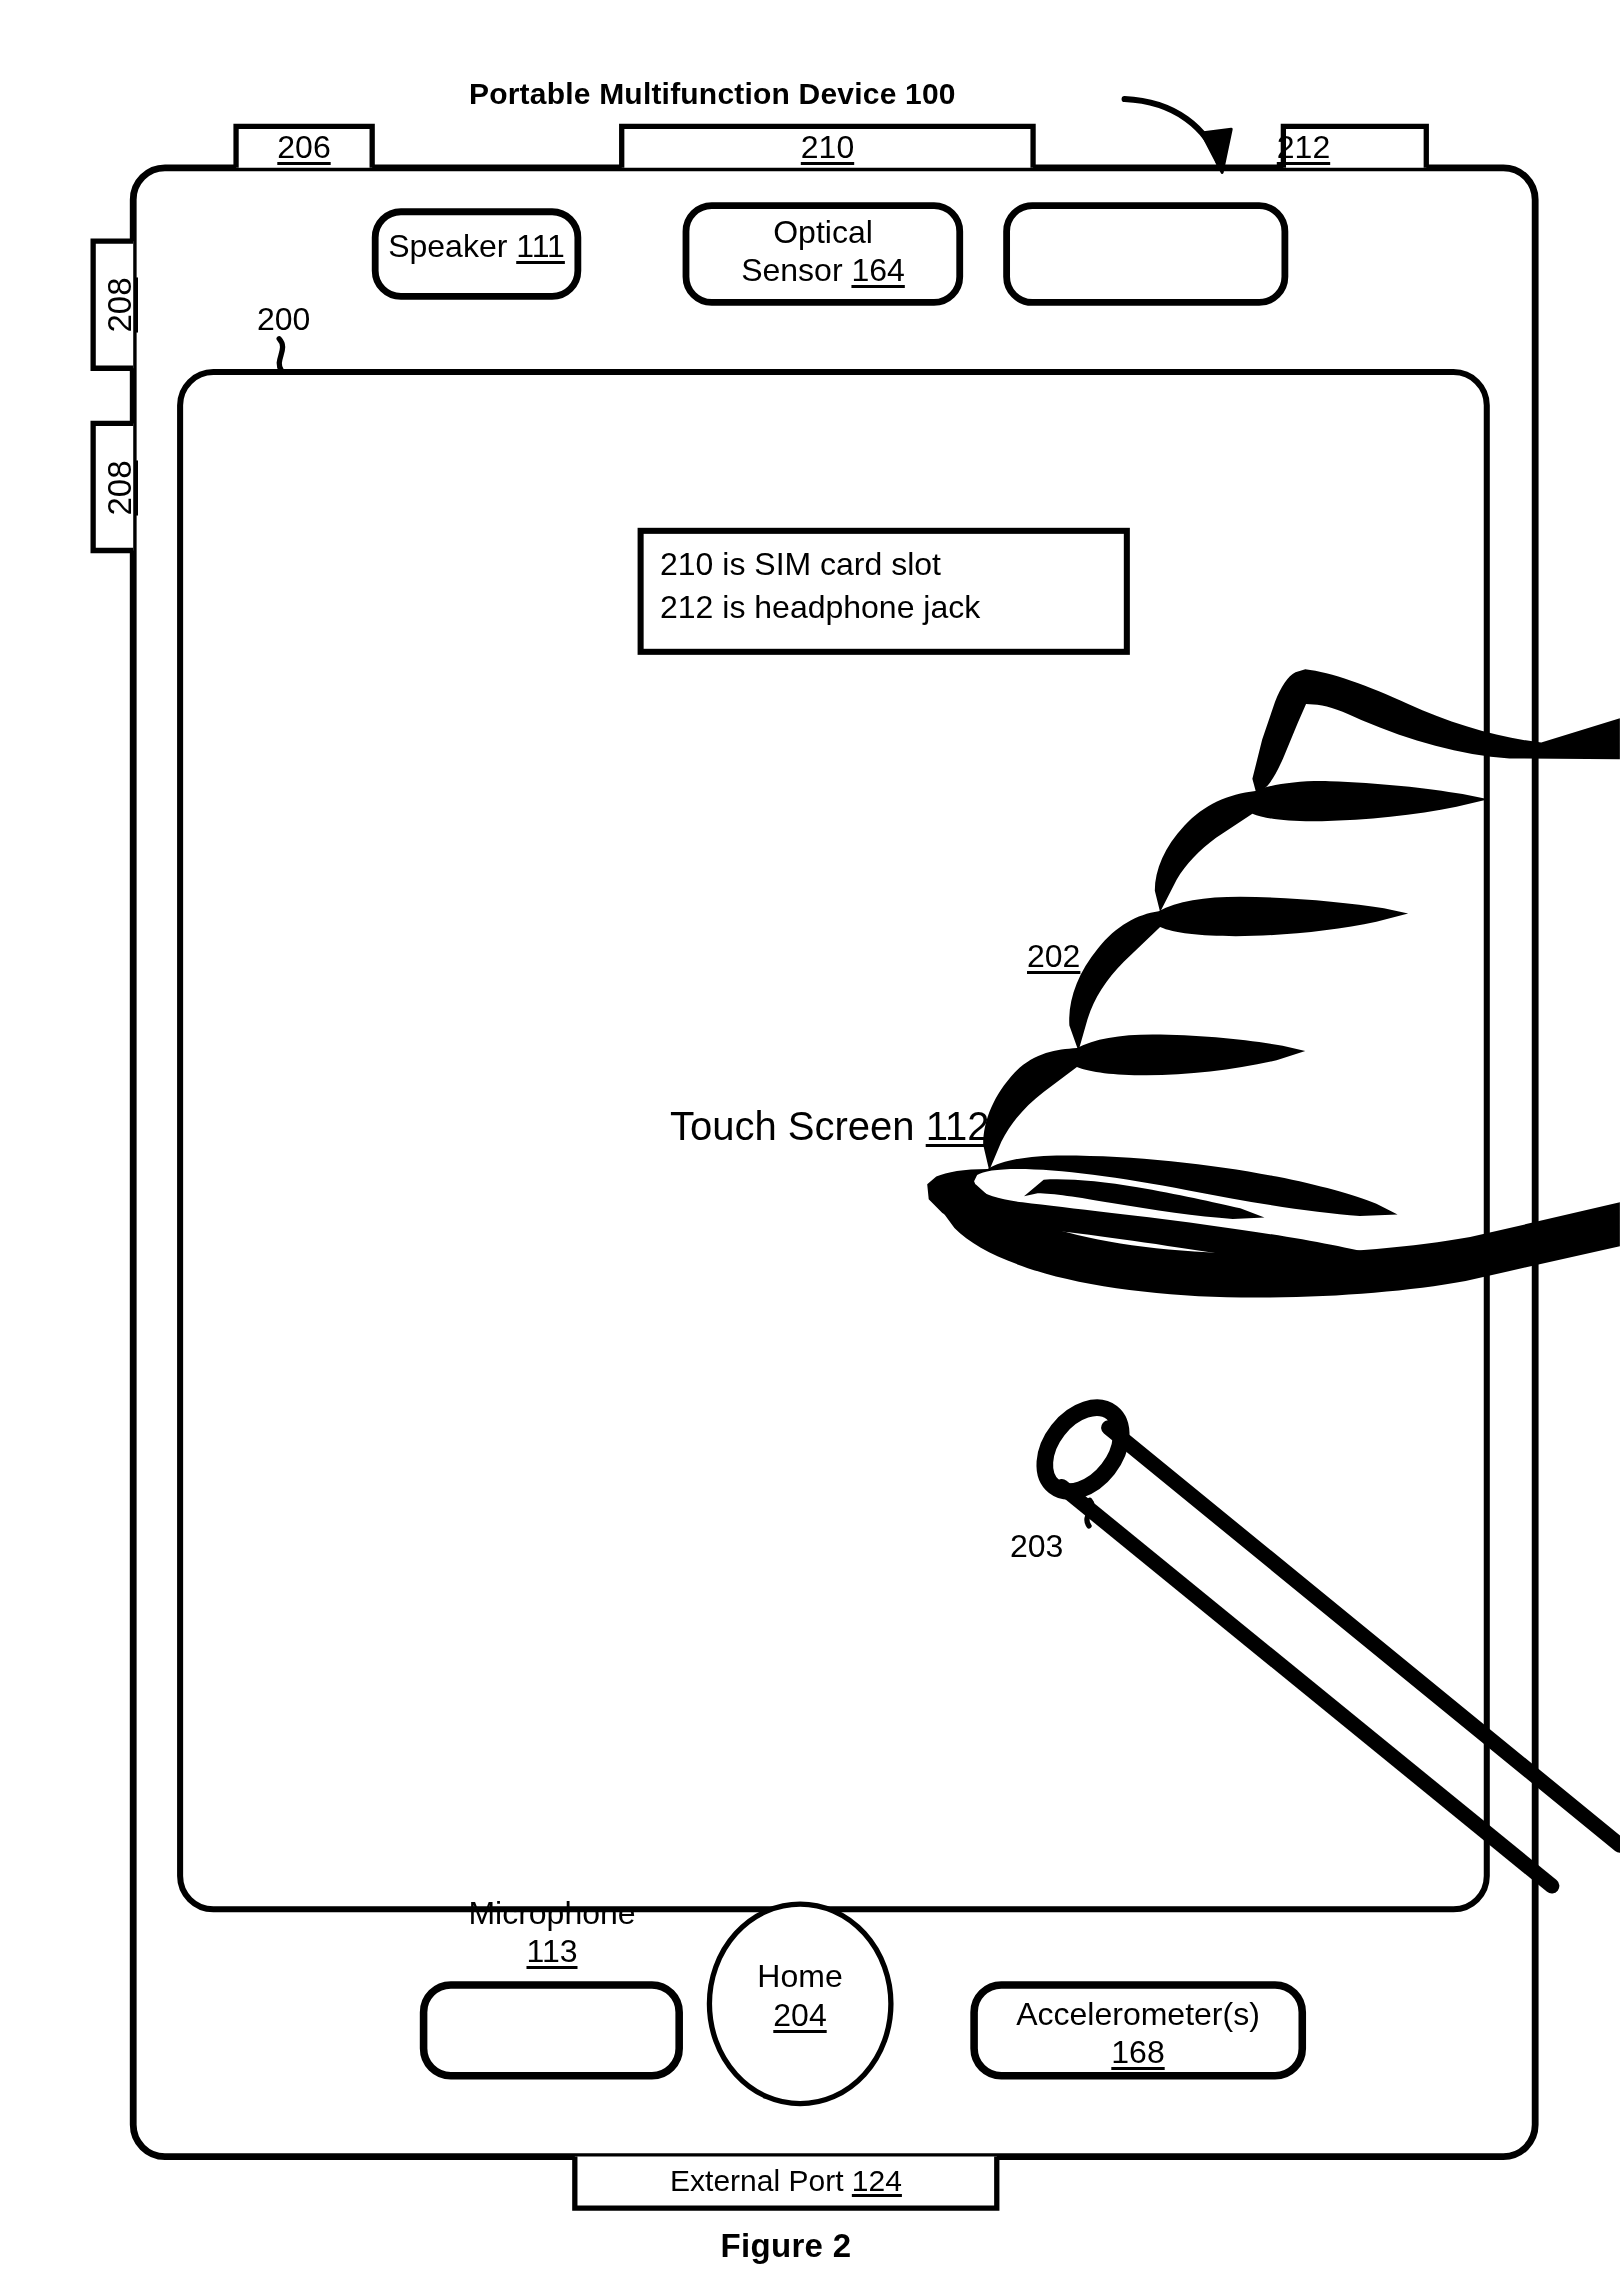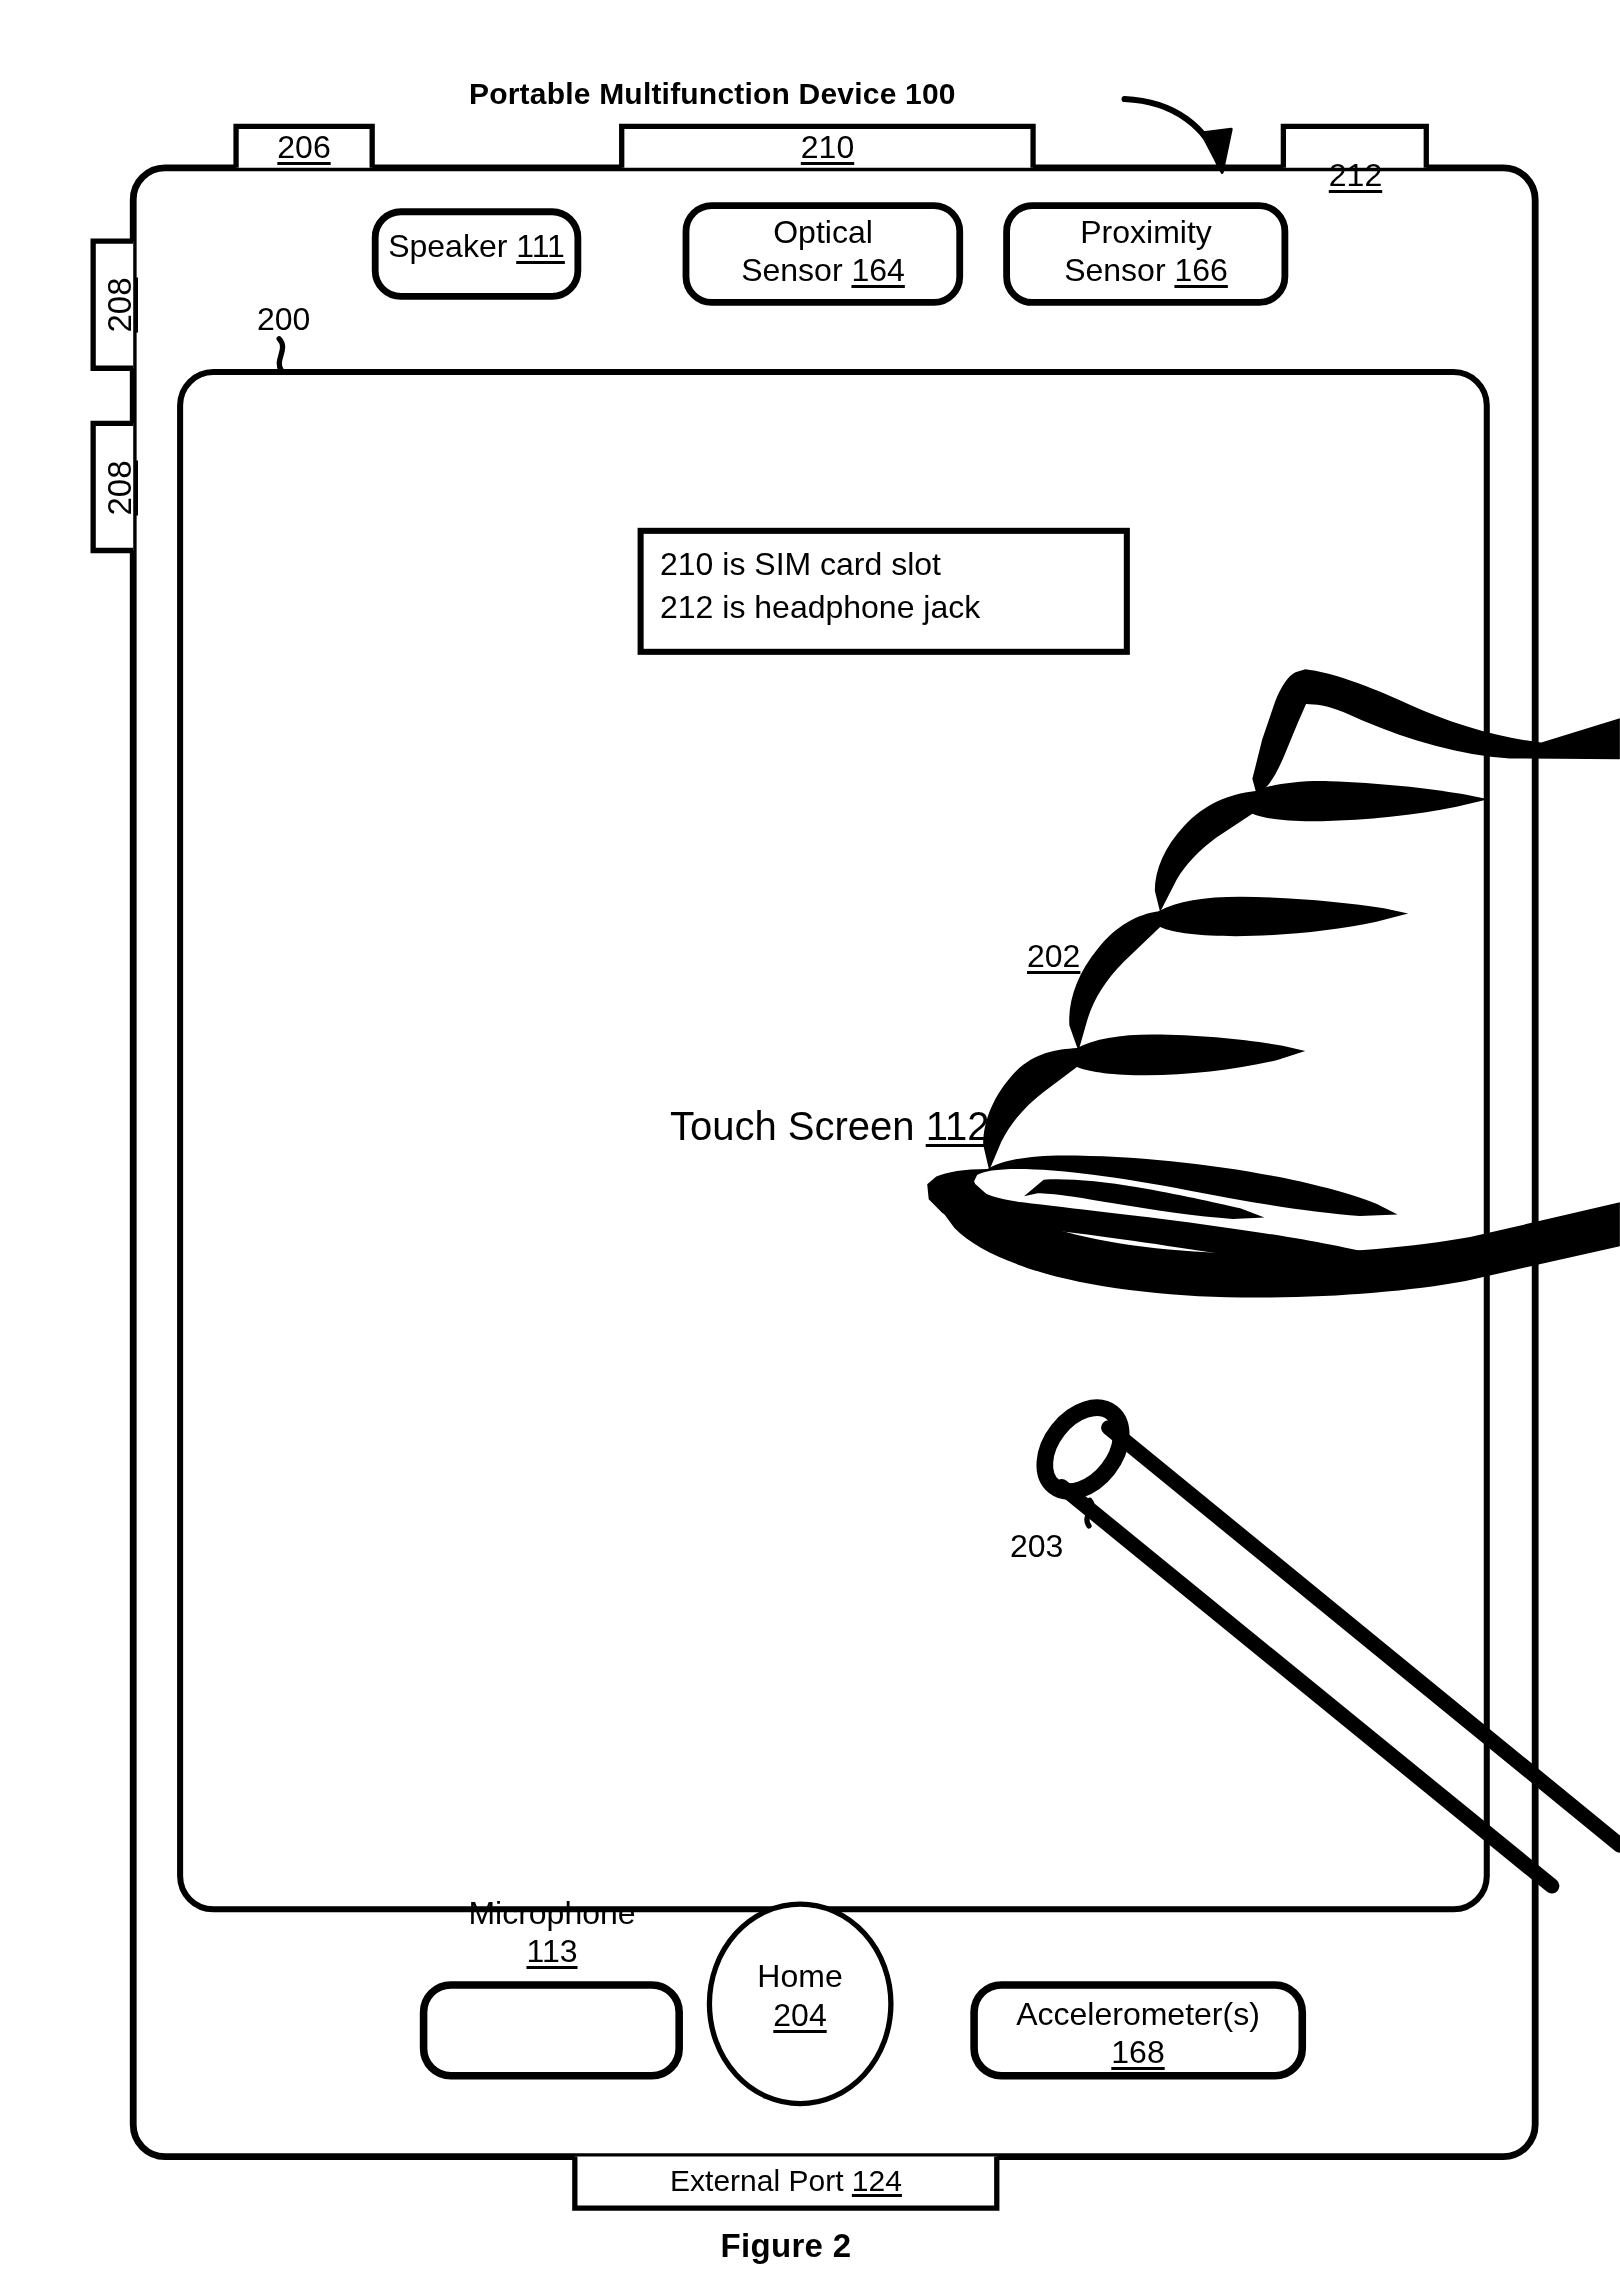--- a/index.html
+++ b/index.html
@@ -224,30 +224,29 @@
 
     <rect x="560" y="2625" width="338" height="120" rx="36" ry="36" fill="#ffffff" stroke="#000000" stroke-width="10"></rect>
     <ellipse cx="1058" cy="2650" rx="120" ry="132" fill="#ffffff" stroke="#000000" stroke-width="7"></ellipse>
     <rect x="1288" y="2625" width="434" height="120" rx="36" ry="36" fill="#ffffff" stroke="#000000" stroke-width="10"></rect>
   </svg>
 
   <div class="lbl fig-title" style="left:469px; top:76px; width:650px;">Portable Multifunction Device 100</div>
 
   <div class="lbl ref-num ctr u" style="left:236px; top:126px; width:136px; line-height:42px;">206</div>
   <div class="lbl ref-num ctr u" style="left:622px; top:126px; width:411px; line-height:42px;">210</div>
-  <div class="lbl ref-num ctr u" style="left:1284px; top:126px; width:143px; line-height:42px;margin-top:28px;">212</div>
+  <div class="lbl ref-num ctr u" style="left:1232px; top:126px; width:143px; line-height:42px;">212</div>
 
   <div class="lbl ref-num-rot ctr u" style="left:67px; top:287px; width:106px; line-height:36px;">208</div>
   <div class="lbl ref-num-rot ctr u" style="left:67px; top:470px; width:106px; line-height:36px;">208</div>
 
   <div class="lbl box-text ctr" style="left:375px; top:228px; width:203px;"><span>Speaker </span><span class="u">111</span></div>
 
   <div class="lbl box-text ctr" style="left:686px; top:214px; width:274px;"><span>Optical<br>Sensor </span><span class="u">164</span></div>
 
-  <div class="lbl box-text ctr" style="left:1007px; top:214px; width:278px;"><span>Proximity<br>Sensor </span><span class="u">166</span></div>
 
   <div class="lbl plain-num" style="left:257px; top:301px;">200</div>
 
   <div class="lbl note-text" style="left:660px; top:543px; width:454px;"><span>210 is SIM card slot</span><br><span>212 is headphone jack</span></div>
 
   <div class="lbl ref-num u" style="left:1027px; top:938px;">202</div>
 
   <div class="lbl touch-text" style="left:670px; top:1103px;"><span>Touch Screen </span><span class="u">112</span></div>
 
   <div class="lbl plain-num" style="left:1010px; top:1528px;">203</div>

